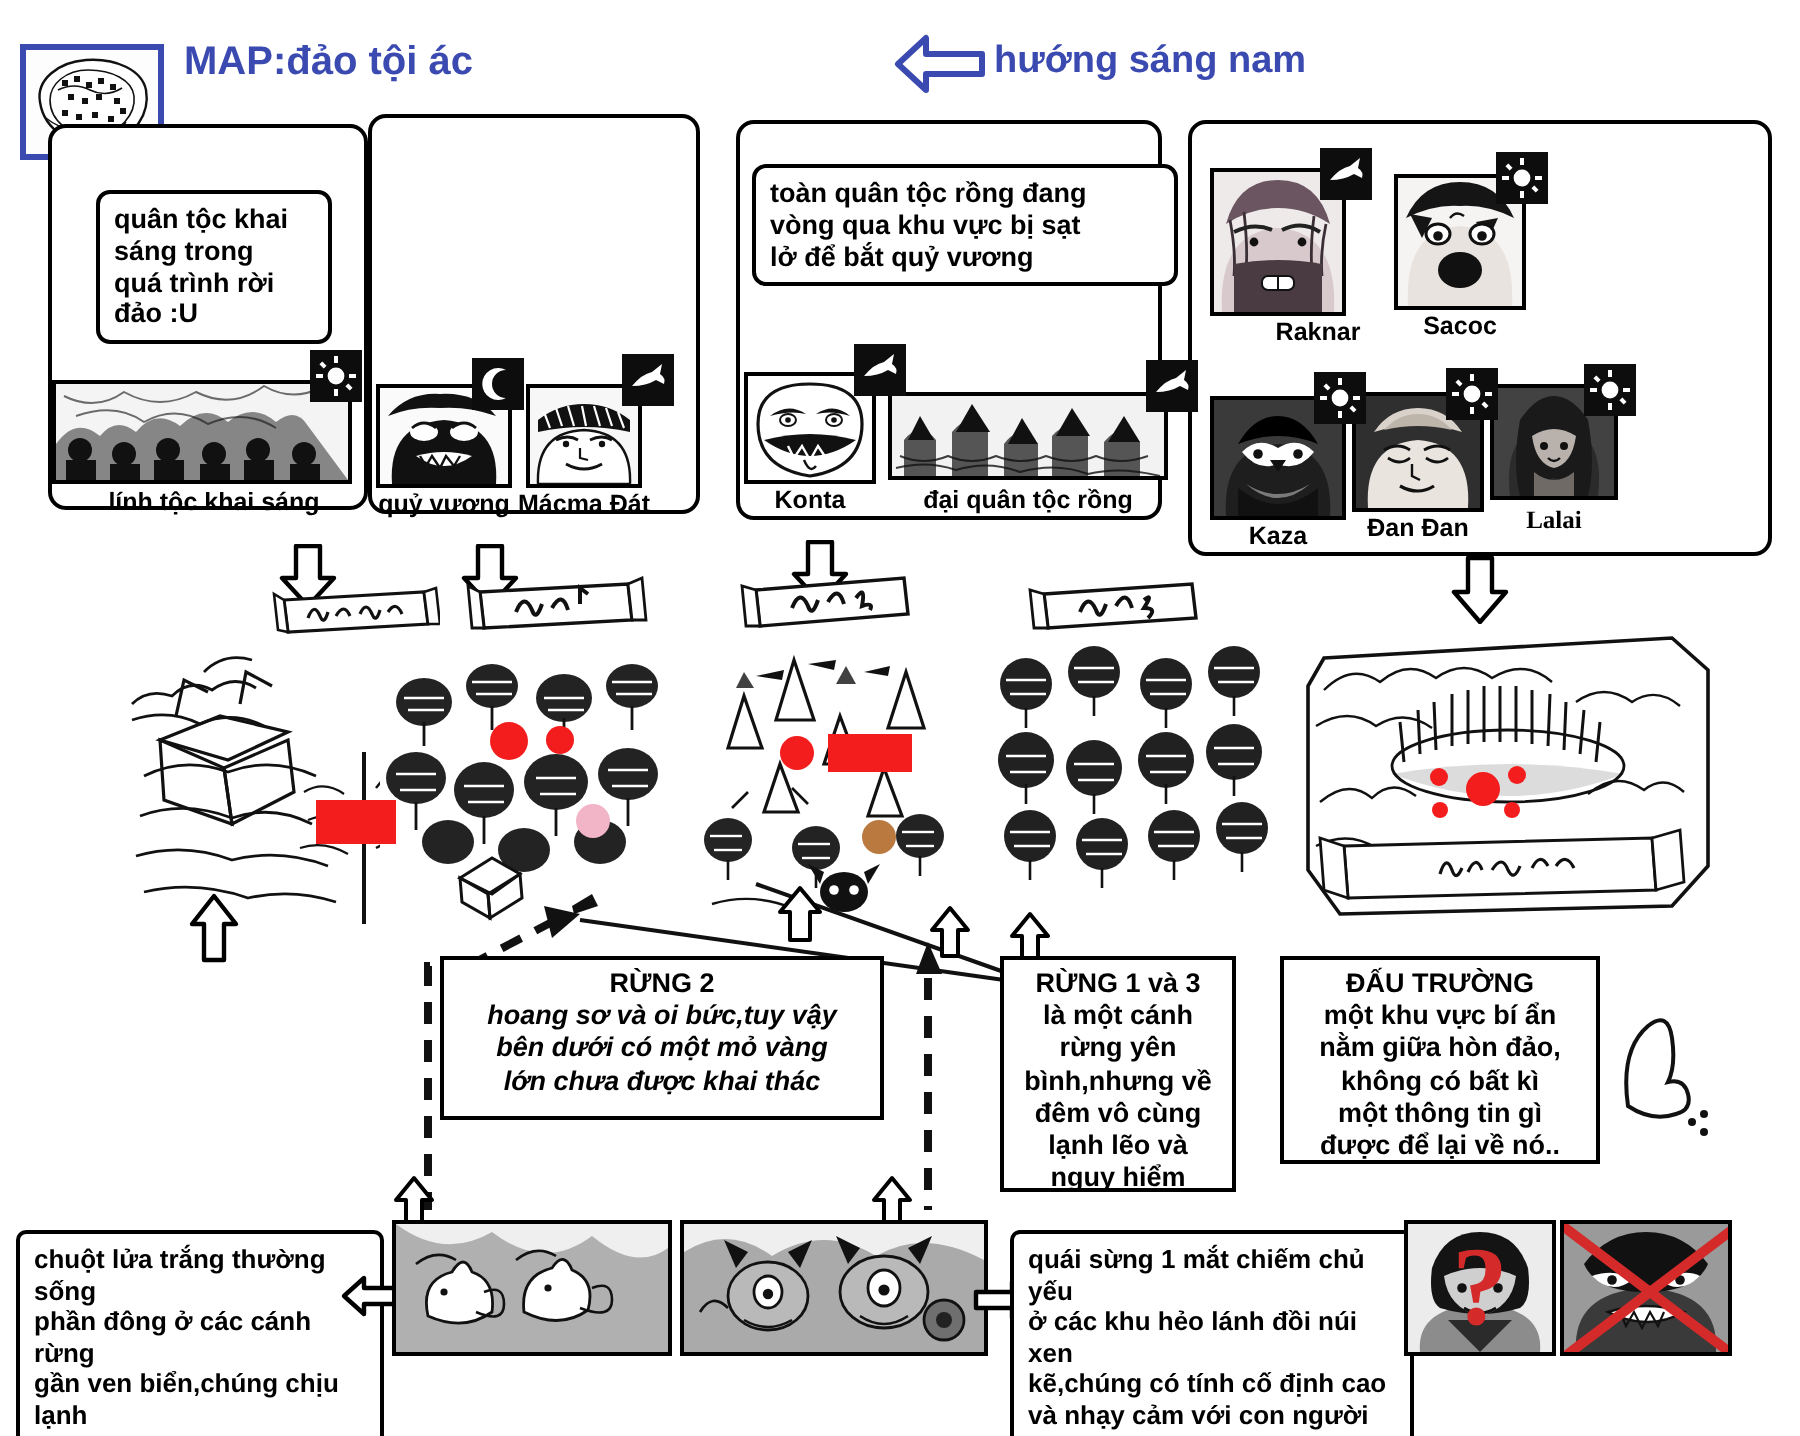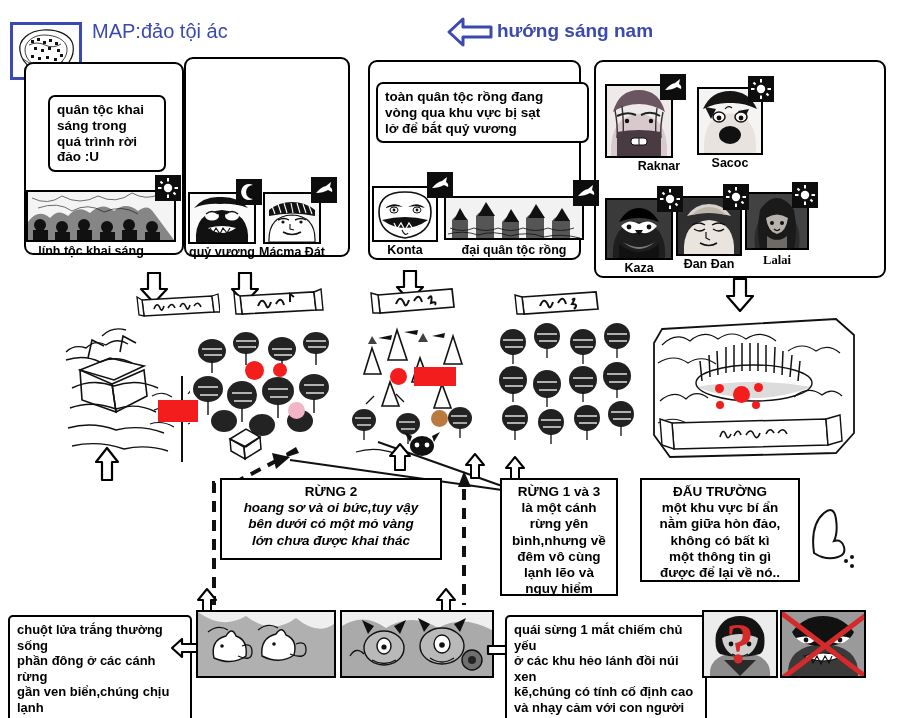--- a/index.html
+++ b/index.html
@@ -28,21 +28,21 @@
     background: #fdfdfd;
     box-sizing: border-box;
     overflow: hidden;
   }
   .map-thumb svg { display:block; }
 
   .map-title {
     position: absolute;
     left: 92px; top: 20px;
     font-size: 20px;
-    font-weight: normal;
+    font-weight: bold;
     color: #3b4ab0;
     letter-spacing: 0px;
     white-space: nowrap;
   }
   .dir-label {
     position: absolute;
     left: 497px; top: 20px;
     font-size: 19px;
     font-weight: bold;
     color: #3b4ab0;
@@ -244,21 +244,21 @@
       <g fill="#fff">
           <rect x="9" y="0" width="2" height="3.5"></rect>
           <rect x="9" y="16.5" width="2" height="3.5"></rect>
       <rect x="0" y="9" width="3.5" height="2"></rect>
           <rect x="16.5" y="9" width="3.5" height="2"></rect>
       <rect x="2.5" y="3" width="2" height="3" transform="rotate(-45 3.5 4.5)"></rect>
       <rect x="15.5" y="14" width="2" height="3" transform="rotate(-45 16.5 15.5)"></rect>
         </g>
     </svg>
   </div>
-  <div class="pname" style="left:16px; top:244px; width:150px;">lính tộc khai sáng</div>
+  <div class="pname" style="left:32px; top:244px; width:150px;">lính tộc khai sáng</div>
   <div class="dnarrow" style="left:139px; top:272px;">
     <svg width="30" height="32" viewBox="0 0 30 32">
       <path d="M9 1 L21 1 L21 17 L28 17 L15 31 L2 17 L9 17 Z" fill="#fff" stroke="#000" stroke-width="2.2" stroke-linejoin="round"></path>
     </svg>
   </div>
 
   <div class="group" style="left:184px; top:57px; width:166px; height:200px;"></div>
 
   <div class="panel" style="left:188px; top:192px; width:68px; height:52px;">
     <svg width="64" height="48" viewBox="0 0 64 48">

